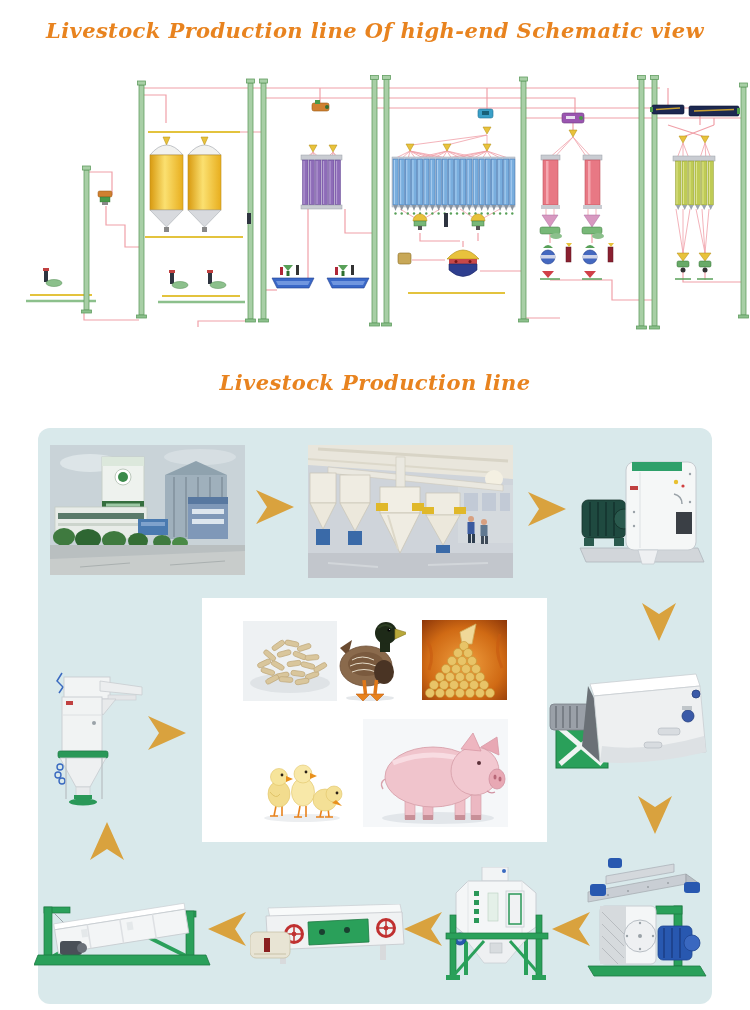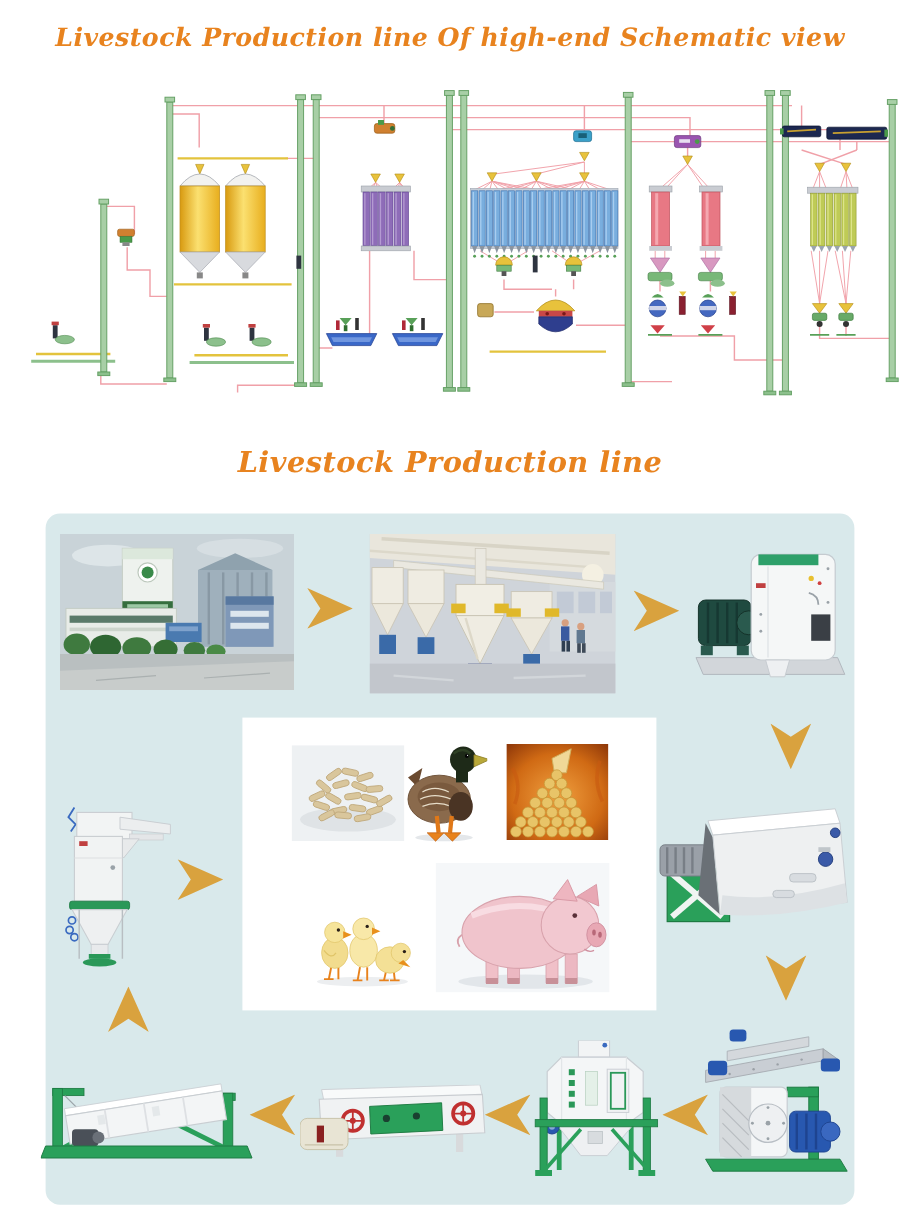--- a/index.html
+++ b/index.html
@@ -10,21 +10,21 @@
   .whitebox{position:absolute;left:202px;top:598px;width:345px;height:244px;background:#ffffff;}
   svg{display:block;}
   .arrow{position:absolute;}
 </style>
 </head>
 <body>
 
 <div class="canvas">
 
   <div class="title" style="top:18px;font-size:21px;">Livestock Production line Of high-end Schematic view</div>
-  <div class="title" style="top:370px;font-size:24px;">Livestock Production line</div>
+  <div class="title" style="top:370px;font-size:21px;">Livestock Production line</div>
 
   <svg class="abs" style="left:0;top:75px;" width="750" height="272" viewBox="0 0 750 272">
     <defs>
       <linearGradient id="sg" x1="0" y1="0" x2="1" y2="0">
         <stop offset="0" stop-color="#d89a10"></stop>
           <stop offset="0.45" stop-color="#fbe070"></stop>
           <stop offset="1" stop-color="#e8ae1e"></stop>
       </linearGradient>
       <g id="bbin">
           <rect x="0" y="84" width="5.1" height="46" fill="#79aede" stroke="#3f74b4" stroke-width="0.5"></rect>

